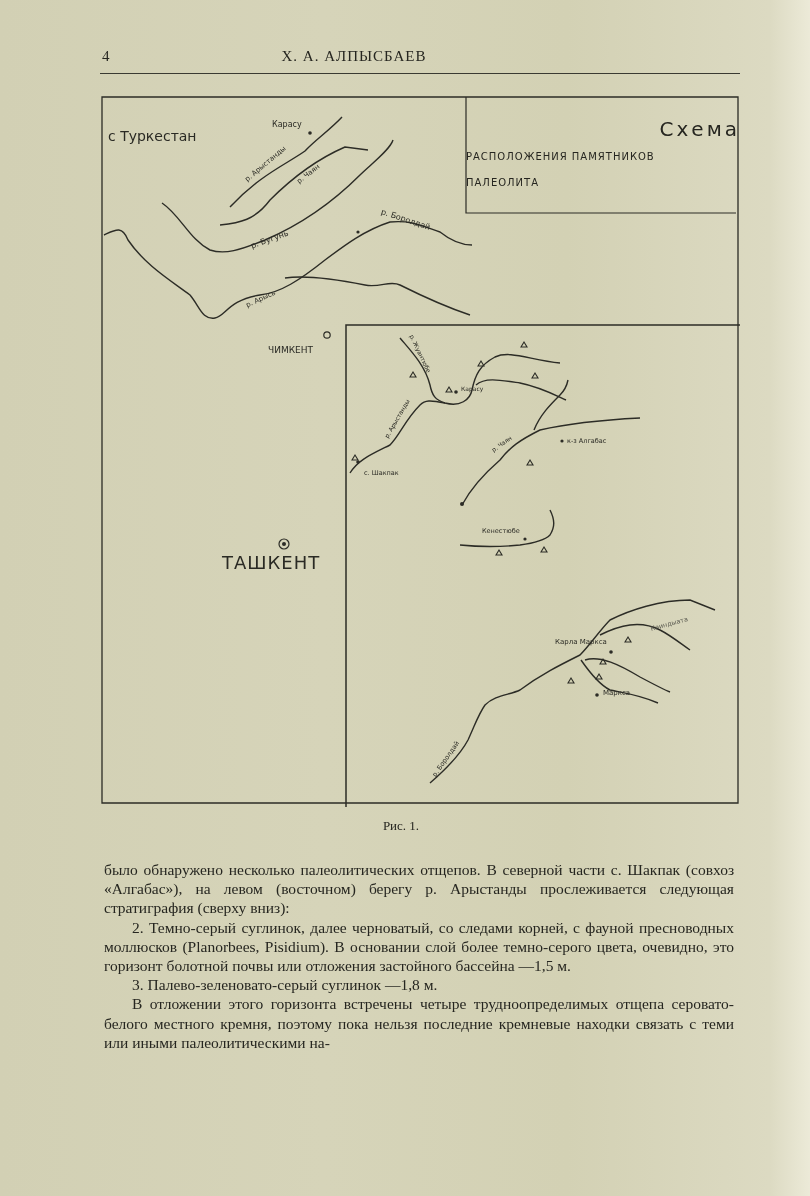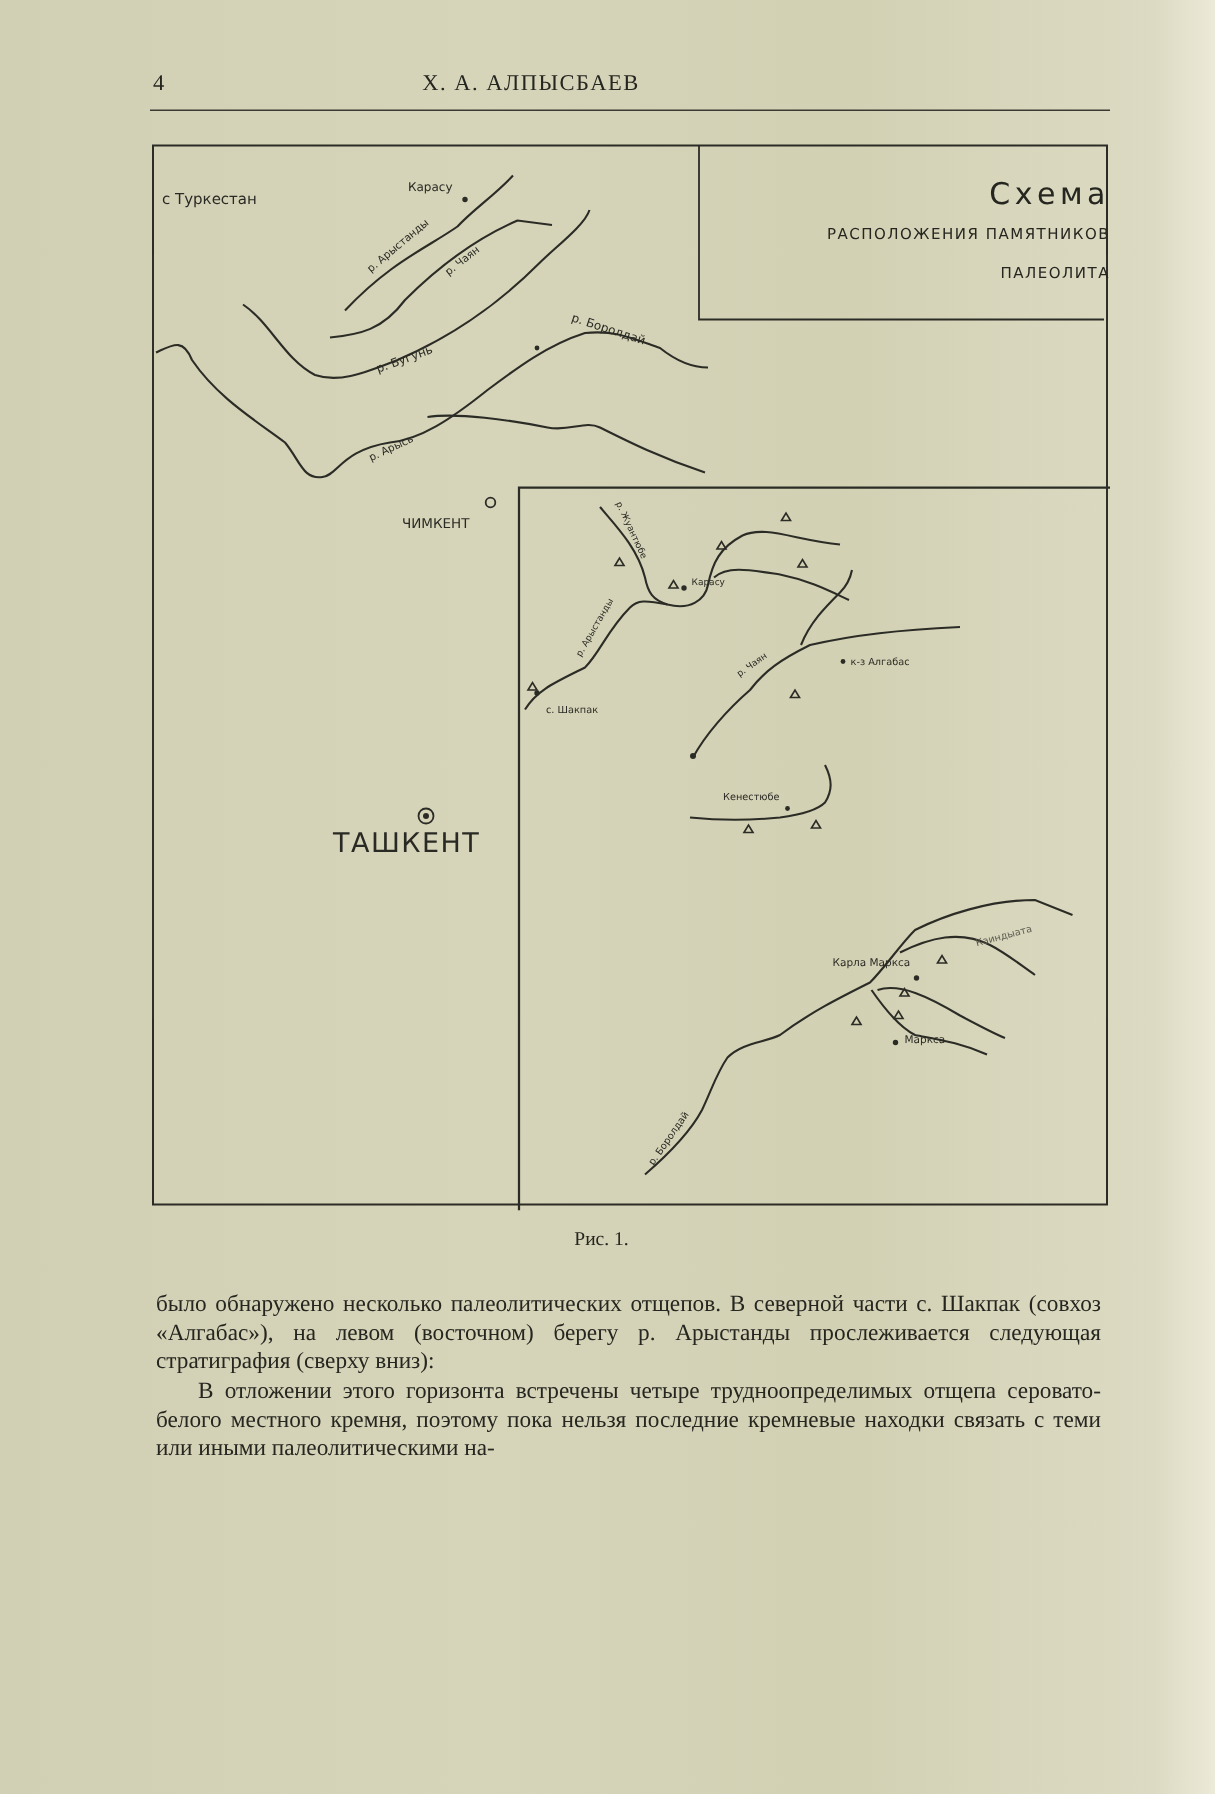--- a/index.html
+++ b/index.html
@@ -8,21 +8,21 @@
       background: linear-gradient(90deg, #d2d0b4 0%, #d6d4b9 40%, #d3d1b4 70%, #dcdac2 95%, #ecead8 100%);
       font-family: "Liberation Serif", serif; color: #262620;
     }
     .page-number { position: absolute; left: 102px; top: 48px; font-size: 15px; }
     .running-head { position: absolute; left: 0; width: 708px; top: 48px; text-align: center; font-size: 15px; letter-spacing: 1px; }
     .head-rule { position: absolute; left: 100px; top: 73px; width: 640px; height: 1px; background: #3a3a32; }
     .map { position: absolute; left: 100px; top: 95px; width: 640px; height: 712px; }
     .map svg { position: absolute; left: 0; top: 0; }
     .map-label { position: absolute; font-family: "DejaVu Sans", sans-serif; color: #2a2a24; white-space: nowrap; }
     .title-box-title { position: absolute; left: 366px; top: 22px; width: 274px; text-align: right; font-family: "DejaVu Sans", sans-serif; font-size: 20px; letter-spacing: 3px; }
-    .title-box-line { position: absolute; left: 366px; width: 274px; text-align: right; font-family: "DejaVu Sans", sans-serif; font-size: 10px; letter-spacing: 1px; }
+    .title-box-line { position: absolute; left: 366px; width: 274px; text-align: left; font-family: "DejaVu Sans", sans-serif; font-size: 10px; letter-spacing: 1px; }
     .caption { position: absolute; left: 0; width: 802px; top: 818px; text-align: center; font-size: 13px; }
     .text-block { position: absolute; left: 104px; width: 630px; top: 860px; font-size: 15.5px; line-height: 19.2px; text-align: justify; }
     .text-block p { margin: 0; }
     .text-block .indent { text-indent: 28px; }
   </style>
 </head>
 <body>
 
 <div class="page-number">4</div>
 <div class="running-head">Х. А. АЛПЫСБАЕВ</div>
@@ -86,21 +86,21 @@
       <path d="M500 569 l3 -5 l3 5 z"></path>
       <path d="M468 588 l3 -5 l3 5 z"></path>
       <path d="M496 584 l3 -5 l3 5 z"></path>
     </g>
   </svg>
 
   <div class="title-box-title">Схема</div>
   <div class="title-box-line" style="top:56px">РАСПОЛОЖЕНИЯ ПАМЯТНИКОВ</div>
   <div class="title-box-line" style="top:82px">ПАЛЕОЛИТА</div>
 
-  <div class="map-label" style="left:8px;top:33px;font-size:10px">с Туркестан</div>
+  <div class="map-label" style="left:8px;top:33px;font-size:14px">с Туркестан</div>
   <div class="map-label" style="left:172px;top:25px;font-size:8px">Карасу</div>
   <div class="map-label" style="left:140px;top:65px;font-size:7px;transform:rotate(-40deg)">р. Арыстанды</div>
   <div class="map-label" style="left:195px;top:75px;font-size:7px;transform:rotate(-38deg)">р. Чаян</div>
   <div class="map-label" style="left:150px;top:140px;font-size:8px;transform:rotate(-20deg)">р. Бугунь</div>
   <div class="map-label" style="left:280px;top:120px;font-size:8px;transform:rotate(18deg)">р. Боролдай</div>
   <div class="map-label" style="left:145px;top:200px;font-size:7px;transform:rotate(-25deg)">р. Арысь</div>
   <div class="map-label" style="left:168px;top:250px;font-size:9px">ЧИМКЕНТ</div>
   <div class="map-label" style="left:122px;top:457px;font-size:18px;letter-spacing:1px">ТАШКЕНТ</div>
 
   <div class="map-label" style="left:300px;top:255px;font-size:6px;transform:rotate(65deg)">р. Жуантюбе</div>
@@ -113,14 +113,16 @@
   <div class="map-label" style="left:455px;top:543px;font-size:7px">Карла Маркса</div>
   <div class="map-label" style="left:550px;top:525px;font-size:6.5px;transform:rotate(-15deg);color:#5a5a50">Каиндыата</div>
   <div class="map-label" style="left:503px;top:594px;font-size:7px">Маркса</div>
   <div class="map-label" style="left:325px;top:660px;font-size:6.5px;transform:rotate(-55deg)">р. Боролдай</div>
 </div>
 
 <div class="caption">Рис. 1.</div>
 
 <div class="text-block">
   <p>было обнаружено несколько палеолитических отщепов. В северной части с. Шакпак (совхоз «Алгабас»), на левом (восточном) берегу р. Арыстанды прослеживается следующая стратиграфия (сверху вниз):</p>
+  <p class="indent">2. Темно-серый суглинок, далее черноватый, со следами корней, с фауной пресноводных моллюсков (Planorbees, Pisidium). В основании слой более темно-серого цвета, очевидно, это горизонт болотной почвы или отложения застойного бассейна —1,5 м.</p>
+  <p class="indent">3. Палево-зеленовато-серый суглинок —1,8 м.</p>
   <p class="indent">В отложении этого горизонта встречены четыре трудноопределимых отщепа серовато-белого местного кремня, поэтому пока нельзя последние кремневые находки связать с теми или иными палеолитическими на-</p>
 </div>
 
 </body></html>

